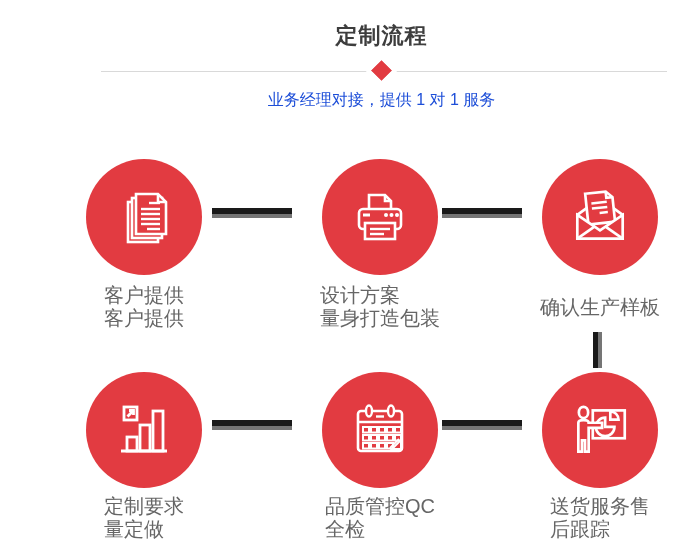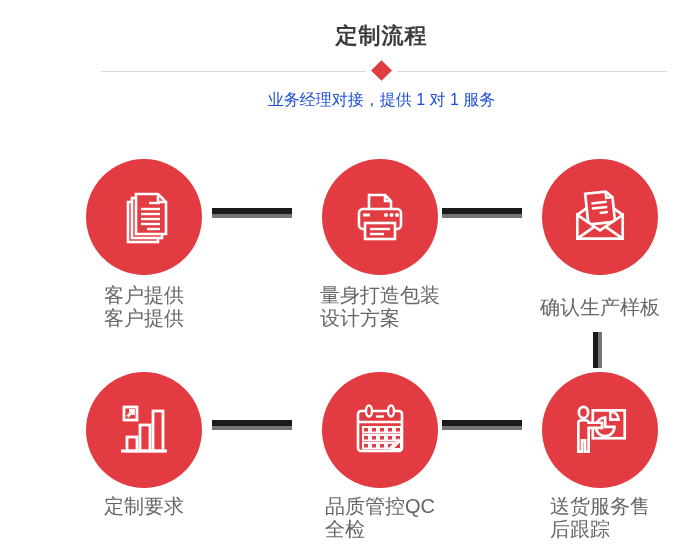--- a/index.html
+++ b/index.html
@@ -174,32 +174,33 @@
   <div class="connector-h" style="left:398px;top:420px"></div>
 
   <div class="step-label" style="left:20px;top:284px">
     <div class="lines">
       <div>客户提供</div>
       <div>客户提供</div>
     </div>
   </div>
   <div class="step-label" style="left:256px;top:284px">
     <div class="lines">
+      <div>设计方案</div>
       <div>量身打造包装</div>
-      <div>设计方案</div>
     </div>
   </div>
   <div class="step-label" style="left:476px;top:296px">
     <div class="lines">
       <div>确认生产样板</div>
     </div>
   </div>
   <div class="step-label" style="left:20px;top:495px">
     <div class="lines">
       <div>定制要求</div>
+      <div>量定做</div>
     </div>
   </div>
   <div class="step-label" style="left:256px;top:495px">
     <div class="lines">
       <div>品质管控QC</div>
       <div>全检</div>
     </div>
   </div>
   <div class="step-label" style="left:476px;top:495px">
     <div class="lines">

